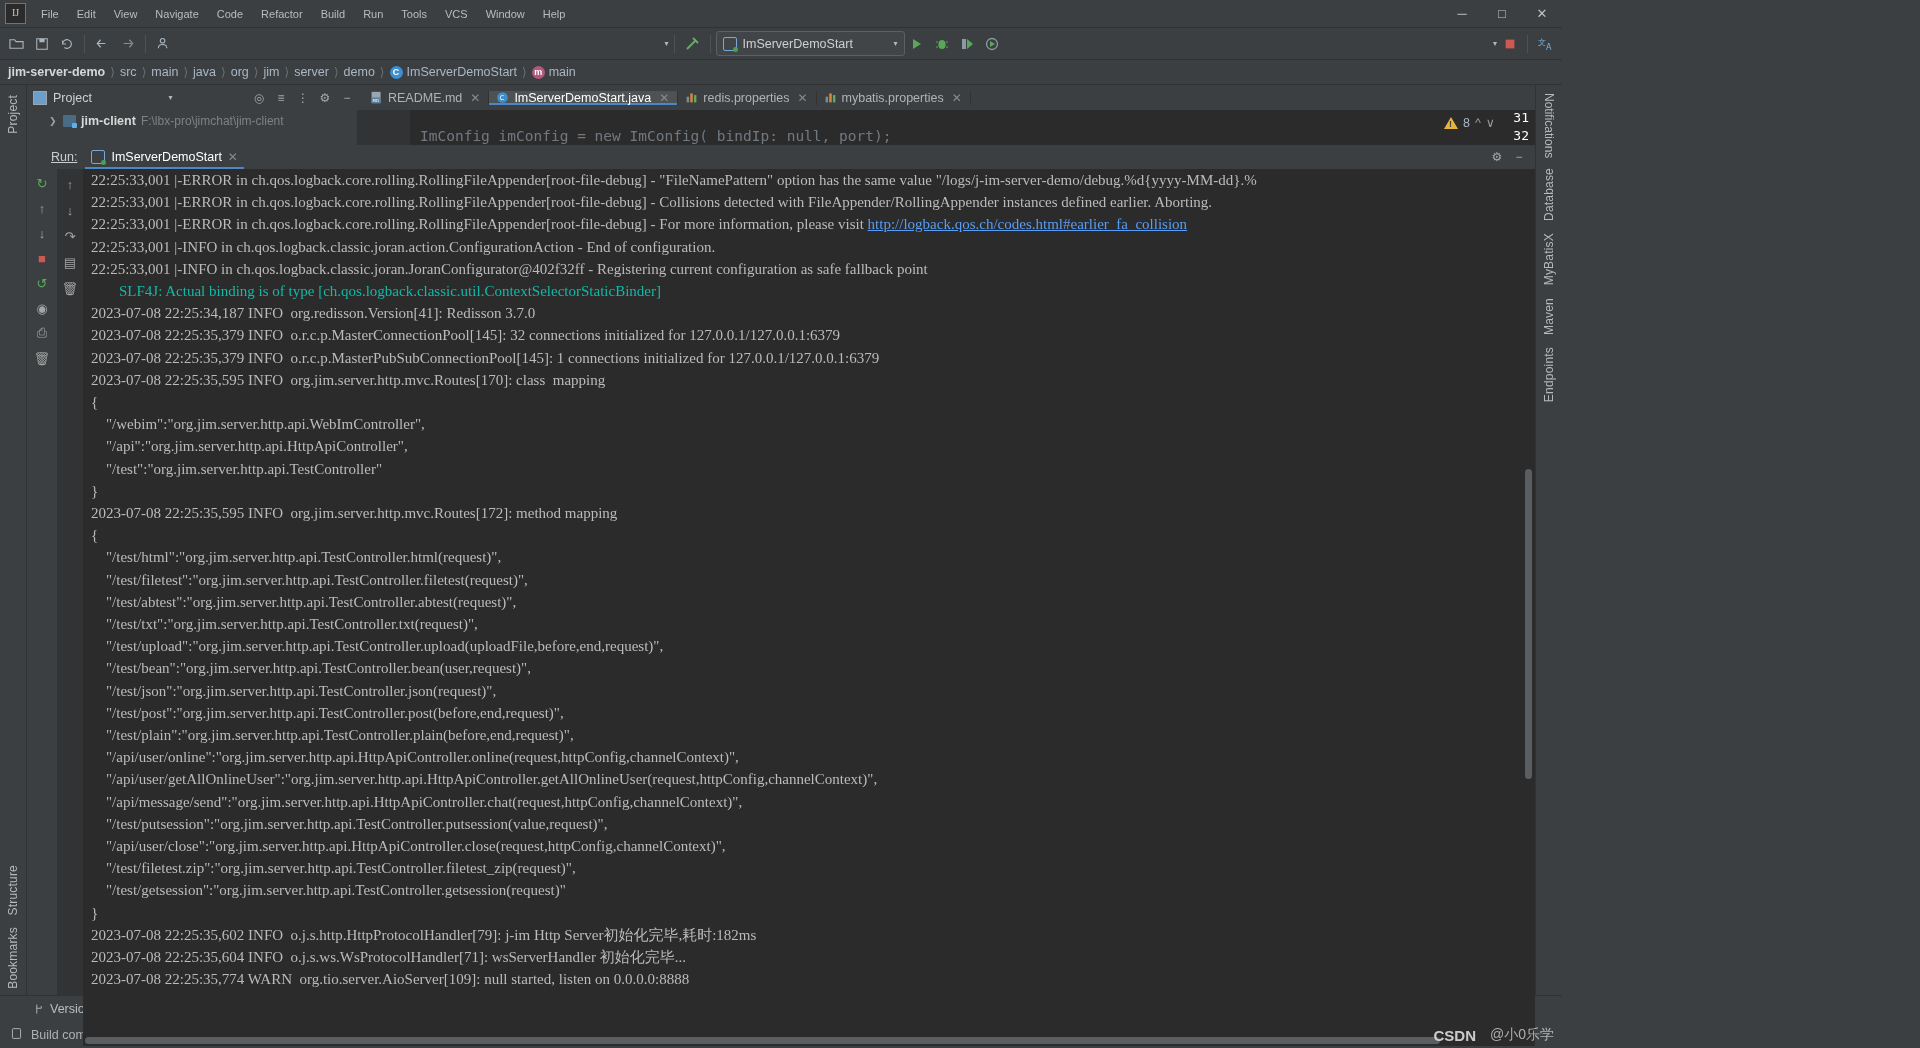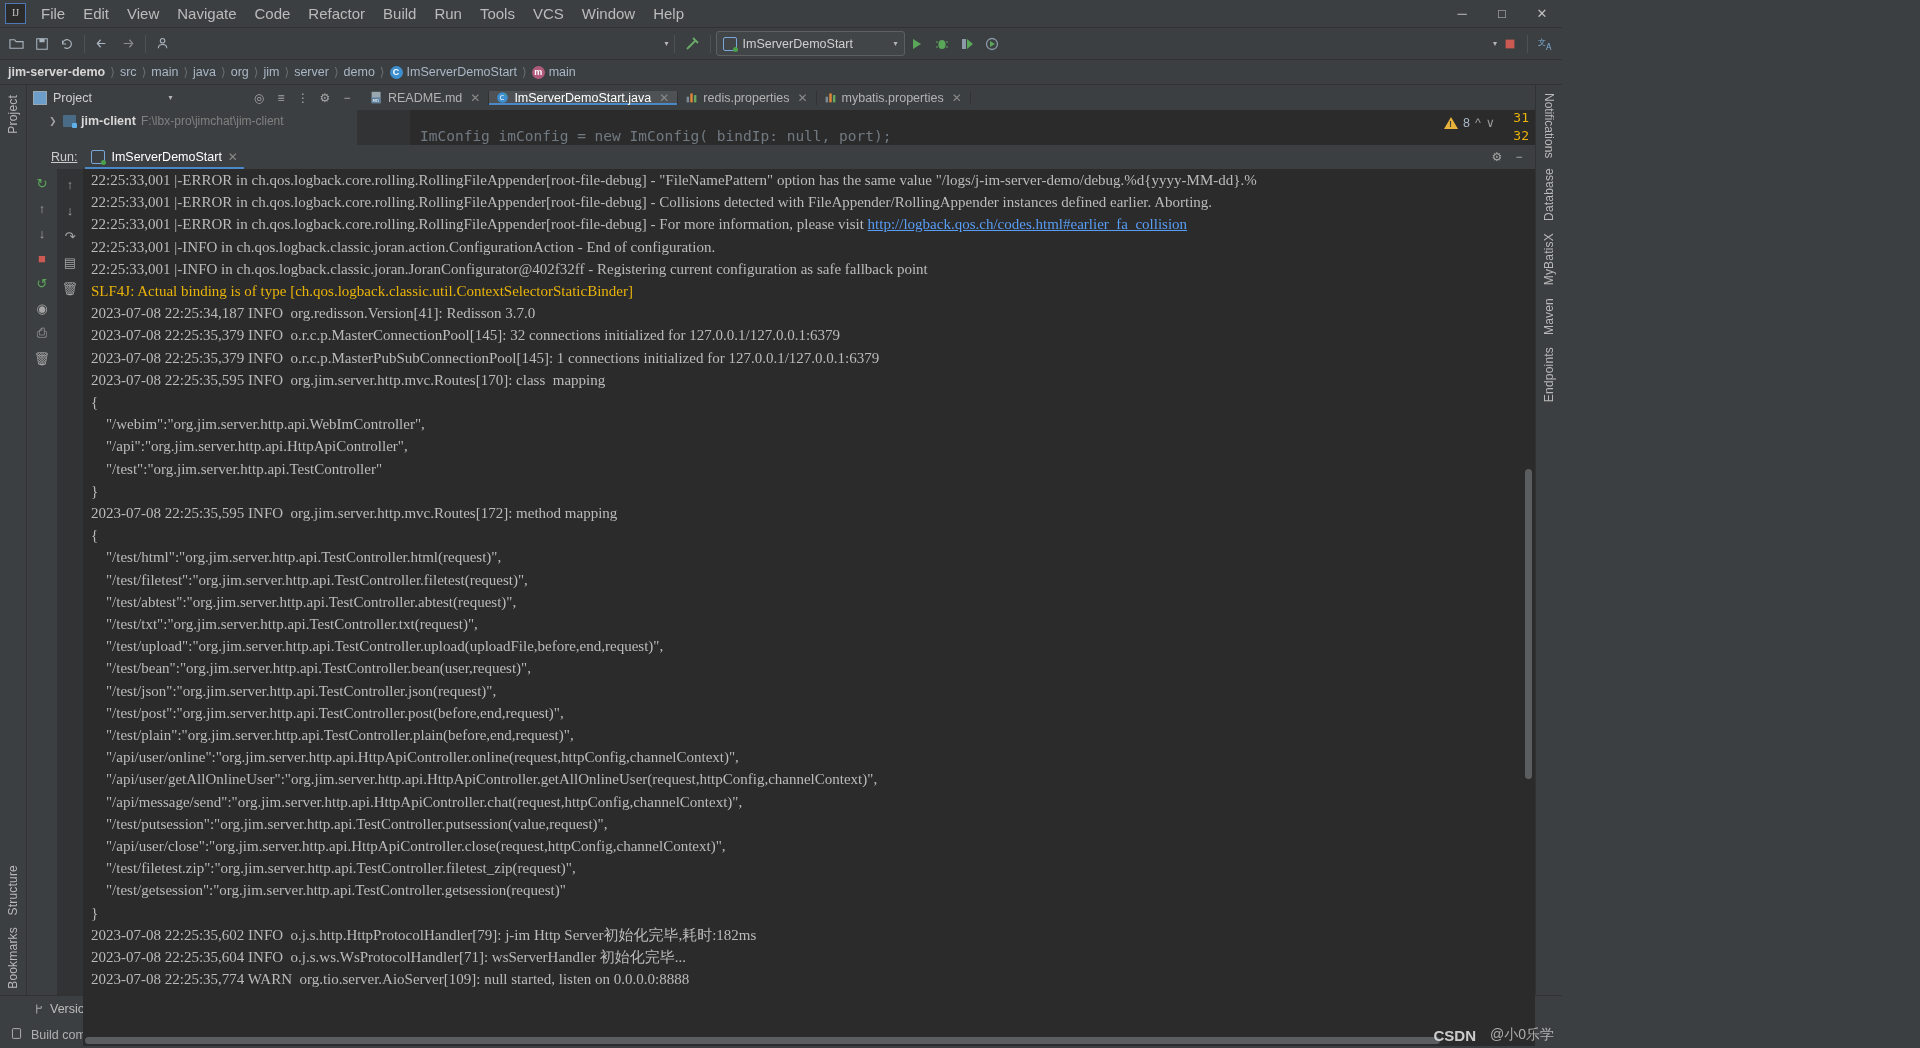--- a/index.html
+++ b/index.html
@@ -7,21 +7,21 @@
        font-family:"Liberation Sans","DejaVu Sans",sans-serif;
        font-size:13px;color:#bbbbbb;-webkit-font-smoothing:antialiased;}
   .app{position:relative;width:1562px;height:1048px;display:flex;flex-direction:column;background:#3c3f41;}
 
   
   .titlebar{height:27px;background:#3c3f41;display:flex;align-items:center;flex:none;
             border-bottom:1px solid #323232;}
   .ij-logo{width:19px;height:19px;margin:0 6px 0 5px;border:1px solid #4d78b5;background:#2b2b2b;
            color:#c9c9c9;font-size:10px;line-height:17px;text-align:center;font-family:"Liberation Serif",serif;}
   .menu{display:flex;align-items:center;gap:0px;}
-  .menu-item{padding:3px 9px;font-size:15px;color:#bbbbbb;cursor:default;}
+  .menu-item{padding:3px 9px;font-size:11px;color:#bbbbbb;cursor:default;}
   .win-title{position:absolute;left:0;right:0;text-align:center;font-size:13px;color:#9a9a9a;pointer-events:none;}
   .win-btns{margin-left:auto;display:flex;align-items:center;gap:0px;z-index:3;}
   .win-btn{width:40px;height:26px;display:flex;align-items:center;justify-content:center;color:#c0c0c0;font-size:13px;}
 
   
   .toolbar{height:31px;background:#3c3f41;display:flex;align-items:center;padding:0 4px;flex:none;
            border-bottom:1px solid #323232;}
   .tb-ico{width:25px;height:25px;display:flex;align-items:center;justify-content:center;
           border-radius:3px;color:#afb1b3;font-size:14px;}
   .tb-sep{width:1px;height:18px;background:#4f5254;margin:0 5px;}
@@ -75,21 +75,21 @@
   .tree-row{display:flex;align-items:center;gap:5px;height:21px;padding-left:22px;font-size:12.5px;}
   .tw{color:#a0a0a0;font-size:9px;width:9px;}
   .modico{width:13px;height:12px;background:#4a6b86;border-radius:1px;position:relative;}
   .modico:after{content:"";position:absolute;right:-1px;bottom:-1px;width:5px;height:5px;background:#5fb0e8;border-radius:1px;}
   .tree-name{font-weight:bold;color:#d8d8d8;}
   .tree-path{color:#808080;font-size:12px;}
 
   .editorwrap{flex:1;position:relative;background:#2b2b2b;min-width:0;overflow:hidden;}
   .gutter{position:absolute;left:0;top:0;bottom:0;width:52px;background:#313335;}
   .lnum{position:absolute;right:6px;font-family:"DejaVu Sans Mono","Liberation Mono",monospace;
-        font-size:13px;color:#eab308;}
+        font-size:13px;color:#ffffff;}
   .codeline{position:absolute;left:62px;white-space:pre;
             font-family:"DejaVu Sans Mono","Liberation Mono",monospace;font-size:14.5px;color:#a9b7c6;}
   .warnbadge{position:absolute;right:40px;top:5px;display:flex;align-items:center;gap:5px;font-size:12.5px;color:#a9b7c6;}
   .tri{width:0;height:0;border-left:7px solid transparent;border-right:7px solid transparent;border-bottom:12px solid #e8b33a;position:relative;}
   .tri:after{content:"!";position:absolute;left:-2px;top:2px;font-size:9px;color:#3c3f41;font-weight:bold;}
 
   
   .runwin{height:901px;display:flex;flex-direction:column;background:#3c3f41;flex:none;}
   .runhdr{height:24px;display:flex;align-items:center;background:#3c3f41;flex:none;}
   .runlabel{font-size:12.5px;color:#cccccc;padding:0 8px 0 24px;text-decoration:underline;}
@@ -99,21 +99,21 @@
   .runtab .sq:after{content:"";position:absolute;right:-2px;bottom:-2px;width:5px;height:5px;border-radius:50%;background:#49a24b;}
   .runhdr-right{margin-left:auto;display:flex;align-items:center;gap:2px;padding-right:6px;}
 
   .runbody{flex:1;display:flex;min-height:0;}
   .runrail{width:30px;background:#3c3f41;display:flex;flex-direction:column;align-items:center;gap:3px;padding-top:3px;flex:none;}
   .rr{width:22px;height:22px;display:flex;align-items:center;justify-content:center;font-size:13px;color:#a5a5a5;border-radius:3px;}
   .runrail2{width:26px;background:#313335;display:flex;flex-direction:column;align-items:center;gap:4px;padding-top:4px;flex:none;}
   .console{flex:1;background:#2b2b2b;position:relative;overflow:hidden;min-width:0;}
   .cl{position:absolute;left:8px;white-space:pre;
       font-family:Liberation Serif, serif;font-size:15px;line-height:18px;color:#bbbbbb;}
-  .cl.err{color:#eab308;}
+  .cl.err{color:#14b8a6;margin-left:28px;}
   .cl a{color:#589df6;text-decoration:underline;}
   .hscroll{position:absolute;left:0;right:0;bottom:0;height:11px;background:#2b2b2b;}
   .hthumb{position:absolute;height:7px;top:2px;background:#5b5e60;border-radius:4px;}
   .vthumb{position:absolute;width:7px;right:3px;background:#5b5e60;border-radius:4px;}
 
   
   .toolstrip{height:26px;background:#3c3f41;display:flex;align-items:center;padding-left:24px;flex:none;
              border-top:1px solid #323232;}
   .ts{display:flex;align-items:center;gap:5px;font-size:12.5px;color:#bdbdbd;padding:4px 9px;border-radius:3px;}
   .ts.active{background:#4e5254;color:#ffffff;}

